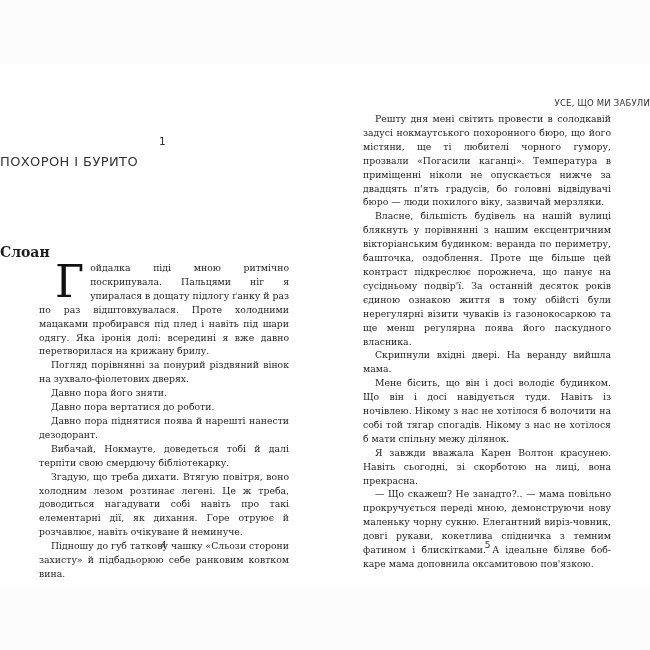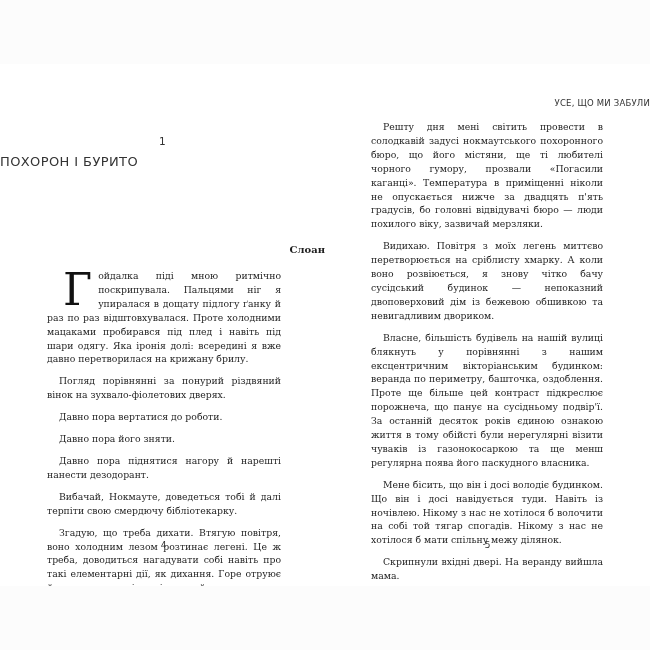--- a/index.html
+++ b/index.html
@@ -58,22 +58,22 @@
     left: 0;
     width: 325px;
     font-size: 13px;
     letter-spacing: 0.4px;
   }
   .narrator {
     position: absolute;
     top: 180px;
     left: 0;
     width: 325px;
-    text-align: right;
-    font-size: 10px;
+    text-align: left;
+    font-size: 14px;
     font-weight: bold;
   }
 
   .running-head {
     position: absolute;
     top: 34px;
     left: 0;
     width: 325px;
     text-align: right;
     padding-left: 8px;
@@ -93,21 +93,21 @@
     top: 197px;
     left: 39px;
     width: 250px;
   }
   .right-text {
     top: 48px;
     left: 38px;
     width: 248px;
   }
   .text-block p {
-    margin: 8px;
+    margin: 0;
     text-indent: 12px;
   }
   .text-block p.first {
     text-indent: 0;
   }
   .dropcap {
     float: left;
     font-family: "DejaVu Serif", serif;
     font-size: 44px;
     line-height: 36px;
@@ -134,40 +134,39 @@
 <div class="spread">
 
   <div class="page page-left">
     <div class="chapter-num sans">1</div>
     <div class="chapter-title sans">ПОХОРОН І БУРИТО</div>
     <div class="narrator serif">Слоан</div>
 
     <div class="text-block serif left-text">
       <p class="first"><span class="dropcap">Г</span><span>ойдалка піді мною ритмічно поскрипувала. Пальцями ніг я упиралася в дощату підлогу ґанку й раз по раз відштовхувалася. Проте холодними мацаками пробирався під плед і навіть під шари одягу. Яка іронія долі: всередині я вже давно перетворилася на крижану брилу.</span></p>
       <p>Погляд порівнянні за понурий різдвяний вінок на зухвало-фіолетових дверях.</p>
+      <p>Давно пора його зняти.</p>
       <p>Давно пора вертатися до роботи.</p>
-      <p>Давно пора його зняти.</p>
-      <p>Давно пора піднятися нагору й нарешті нанести дезодорант.</p>
+      <p>Давно пора піднятися поява й нарешті нанести дезодорант.</p>
       <p>Вибачай, Нокмауте, доведеться тобі й далі терпіти свою смердючу бібліотекарку.</p>
       <p>Згадую, що треба дихати. Втягую повітря, воно холодним лезом розтинає легені. Це ж треба, доводиться нагадувати собі навіть про такі елементарні дії, як дихання. Горе отруює й розчавлює, навіть очікуване й неминуче.</p>
       <p>Підношу до губ таткову чашку «Сльози сторони захисту» й підбадьорюю себе ранковим ковтком вина.</p>
     </div>
 
     <div class="folio sans">4</div>
   </div>
 
   <div class="page page-right">
     <div class="running-head sans">УСЕ, ЩО МИ ЗАБУЛИ</div>
 
     <div class="text-block serif right-text">
       <p>Решту дня мені світить провести в солодкавій задусі нокмаутського похоронного бюро, що його містяни, ще ті любителі чорного гумору, прозвали «Погасили каганці». Температура в приміщенні ніколи не опускається нижче за двадцять п'ять градусів, бо головні відвідувачі бюро — люди похилого віку, зазвичай мерзляки.</p>
-      <p>Видихаю. Повітря з моїх легень миттєво перетворюється на сріблисту хмарку. А коли воно розвіюється, я знову чітко бачу сусідський будинок — непоказний двоповерховий дім із бежевою обшивкою та невигадливим двориком.</p>
       <p>Власне, більшість будівель на нашій вулиці блякнуть у порівнянні з нашим ексцентричним вікторіанським будинком: веранда по периметру, башточка, оздоблення. Проте ще більше цей контраст підкреслює порожнеча, що панує на сусідньому подвір'ї. За останній десяток років єдиною ознакою життя в тому обійсті були нерегулярні візити чуваків із газонокосаркою та ще менш регулярна поява його паскудного власника.</p>
+      <p>Скрипнули вхідні двері. На веранду вийшла мама.</p>
       <p>Мене бісить, що він і досі володіє будинком. Що він і досі навідується туди. Навіть із ночівлею. Нікому з нас не хотілося б волочити на собі той тягар спогадів. Нікому з нас не хотілося б мати спільну межу ділянок.</p>
-      <p>Скрипнули вхідні двері. На веранду вийшла мама.</p>
       <p>Я завжди вважала Карен Волтон красунею. Навіть сьогодні, зі скорботою на лиці, вона прекрасна.</p>
       <p>— Що скажеш? Не занадто?.. — мама повільно прокручується переді мною, демонструючи нову маленьку чорну сукню. Елегантний виріз-човник, довгі рукави, кокетлива спідничка з темним фатином і блискітками. А ідеальне біляве боб-каре мама доповнила оксамитовою пов'язкою.</p>
 
     </div>
 
     <div class="folio sans">5</div>
   </div>
 
 </div>
 

